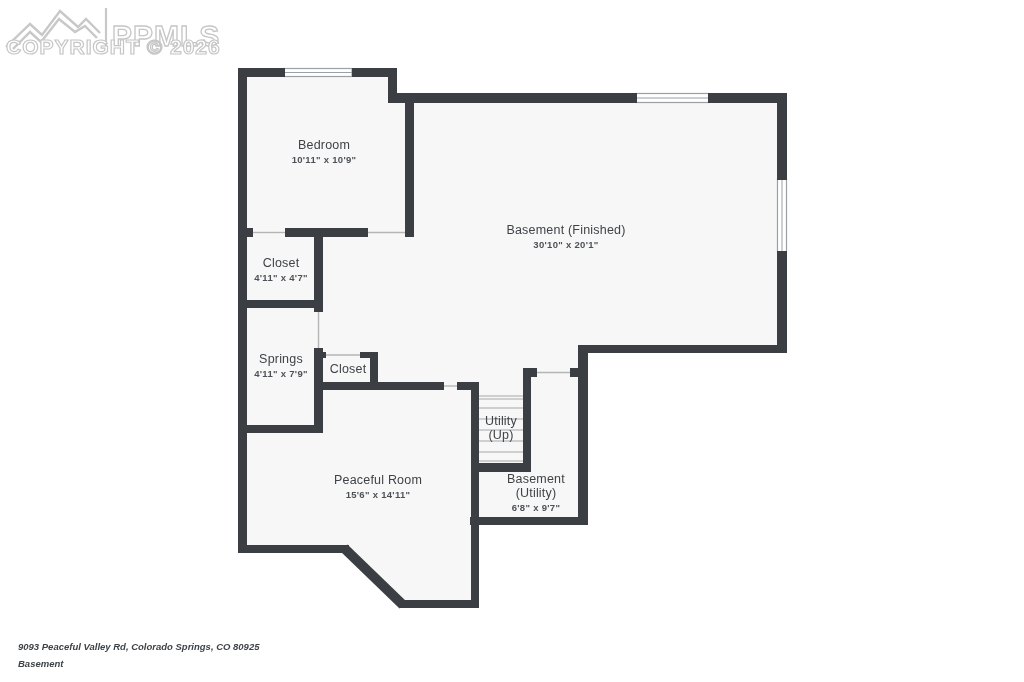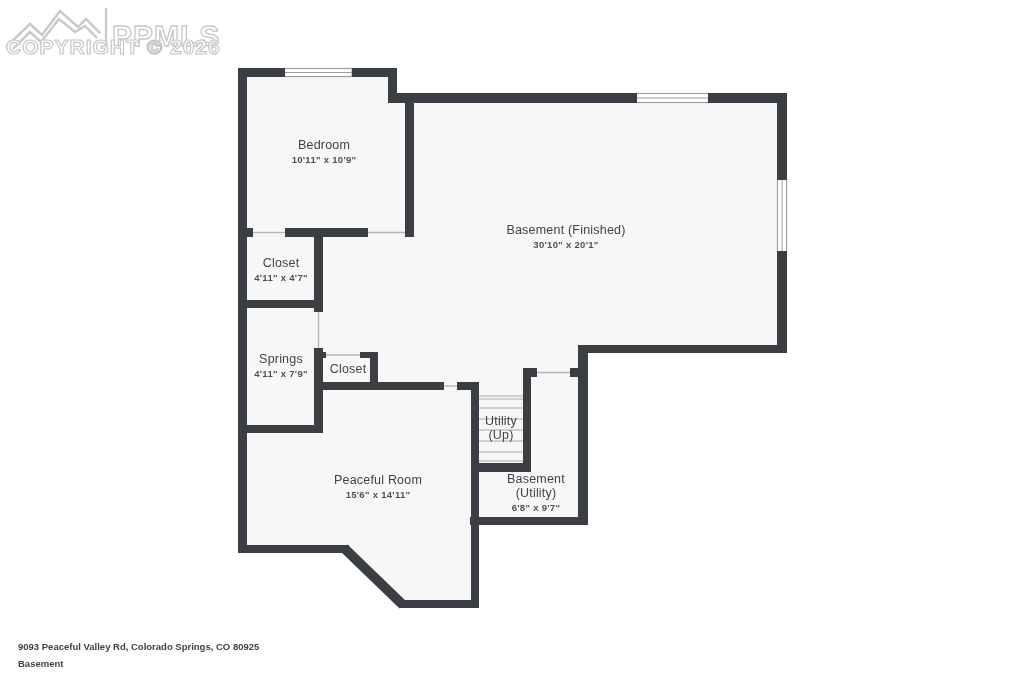--- a/index.html
+++ b/index.html
@@ -4,21 +4,21 @@
 <style>
   html,body{margin:0;padding:0;background:#ffffff;}
   body{width:1024px;height:682px;position:relative;overflow:hidden;
        font-family:"Liberation Sans",sans-serif;}
   #stage{position:absolute;inset:0;width:940px;height:682px;padding-left:8px;}
   #plan-svg{position:absolute;left:0;top:0;}
   .room-label{position:absolute;transform:translate(-50%,-50%);
       text-align:center;white-space:nowrap;line-height:14px;}
   .rname{font-size:12.5px;font-weight:400;color:#3f4347;letter-spacing:.2px;}
   .rdims{font-size:9.5px;font-weight:700;color:#4d5156;letter-spacing:.3px;margin-top:1px;}
-  .footer-line{position:absolute;font-weight:700;color:#3f4347;white-space:nowrap;}
+  .footer-line{position:absolute;font-weight:700;color:#3f4347;white-space:nowrap;font-style:italic;}
   #address{left:18px;top:641px;font-size:9.5px;}
   #floor-label{left:18px;top:658px;font-size:9.5px;}
   #disclaimer{left:511px;top:661px;transform:translateX(-50%);
       font-size:7px;font-weight:700;color:#4a4a4a;white-space:nowrap;}
 </style>
 </head>
 <body>
 
 <div id="stage">
 

